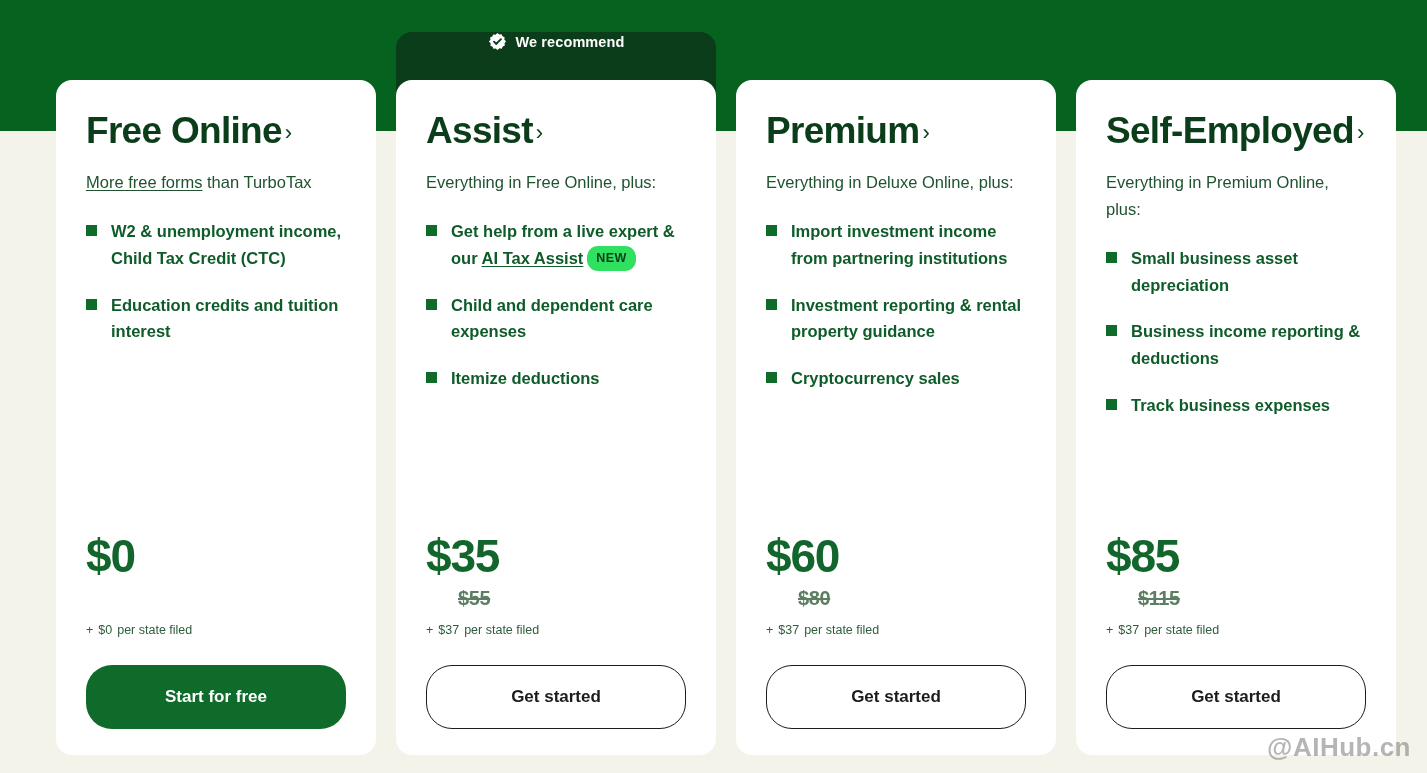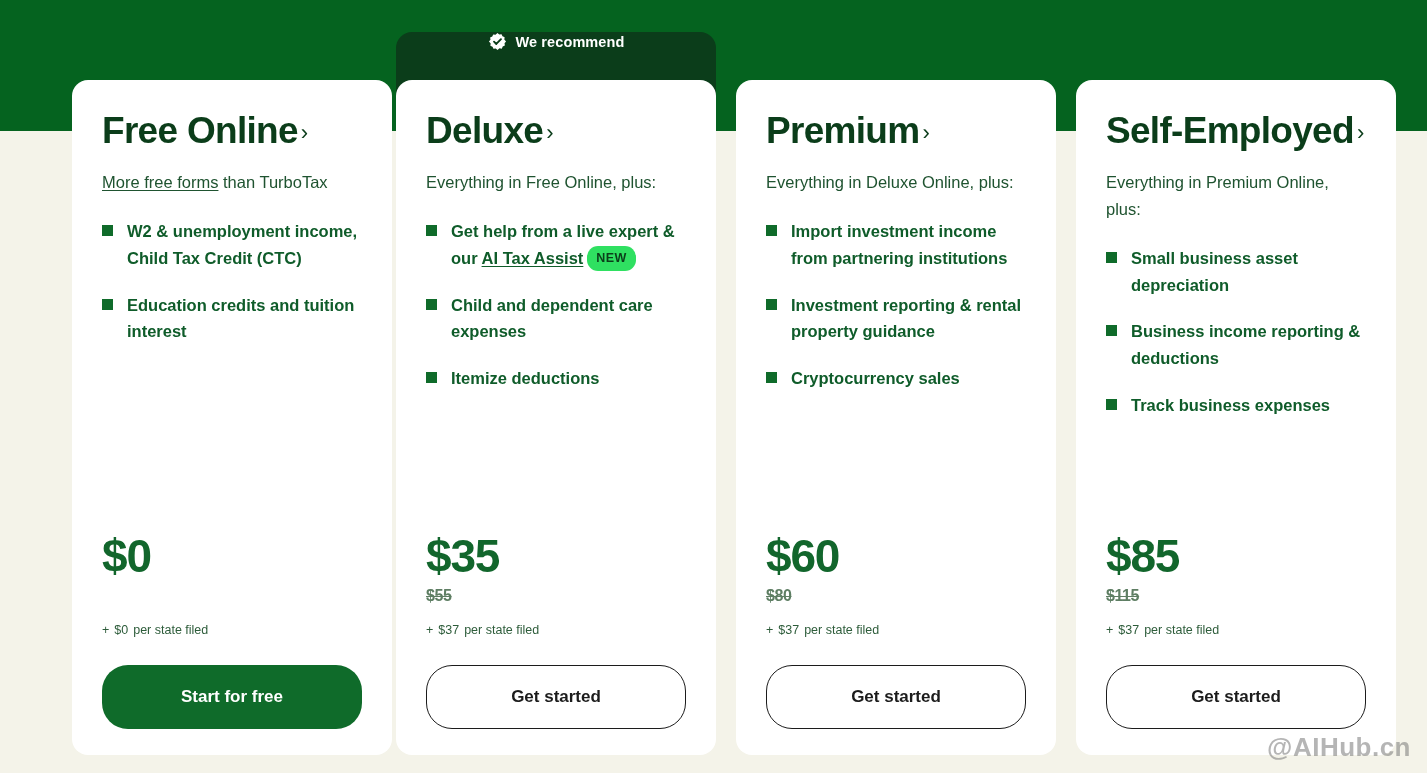--- a/index.html
+++ b/index.html
@@ -31,21 +31,21 @@
 
   .card {
     position: absolute;
     top: 80px;
     width: 320px;
     height: 675px;
     background: #ffffff;
     border-radius: 16px;
     padding: 30px 30px 0 30px;
   }
-  .card.c0 { left: 72px; }
+  .card.c0 { left: 56px; }
   .card.c1 { left: 396px; }
   .card.c2 { left: 736px; }
   .card.c3 { left: 1076px; }
 
   
   #recommend-banner {
     position: absolute;
     left: 396px;
     top: 32px;
     width: 320px;
@@ -138,28 +138,29 @@
     width: 260px;
   }
   .price-main {
     font-size: 46px;
     font-weight: bold;
     color: #12662c;
     letter-spacing: -1.2px;
     line-height: 1.05;
   }
   .price-old {
-    font-size: 16px;
+    font-size: 20px;
     font-weight: bold;
     color: #5e7e63;
     text-decoration: line-through;
     letter-spacing: -0.4px;
     margin-top: 6px;
     line-height: 1.2;
     height: 28px;
+    margin-left: 32px;
   }
   .price-note {
     font-size: 12.5px;
     color: #2d5c3a;
     margin-top: 9px;
   }
   .price-note .sep { display: inline-block; width: 5px; }
 
   .cta {
     position: absolute;
@@ -233,21 +234,21 @@
       <div class="price-old"></div>
       <div class="price-note">
         <span>+</span><span class="sep"></span><span>$0</span><span class="sep"></span><span>per state filed</span>
       </div>
     </div>
     <div class="cta primary">Start for free</div>
   </div>
 
   <div class="card c1">
     <div class="plan-title">
-      <span>Deluxe</span><span class="chev">›</span>
+      <span>Assist</span><span class="chev">›</span>
     </div>
     <div class="plan-sub">Everything in Free Online, plus:</div>
     <ul class="features">
       <li><span class="bullet"></span><span>Get help from a live expert &amp; our </span><a class="inline-link" href="#">AI Tax Assist</a><span class="new-badge">NEW</span></li>
       <li><span class="bullet"></span><span>Child and dependent care expenses</span></li>
       <li><span class="bullet"></span><span>Itemize deductions</span></li>
     </ul>
     <div class="price-block">
       <div class="price-main">$35</div>
       <div class="price-old">$55</div>

